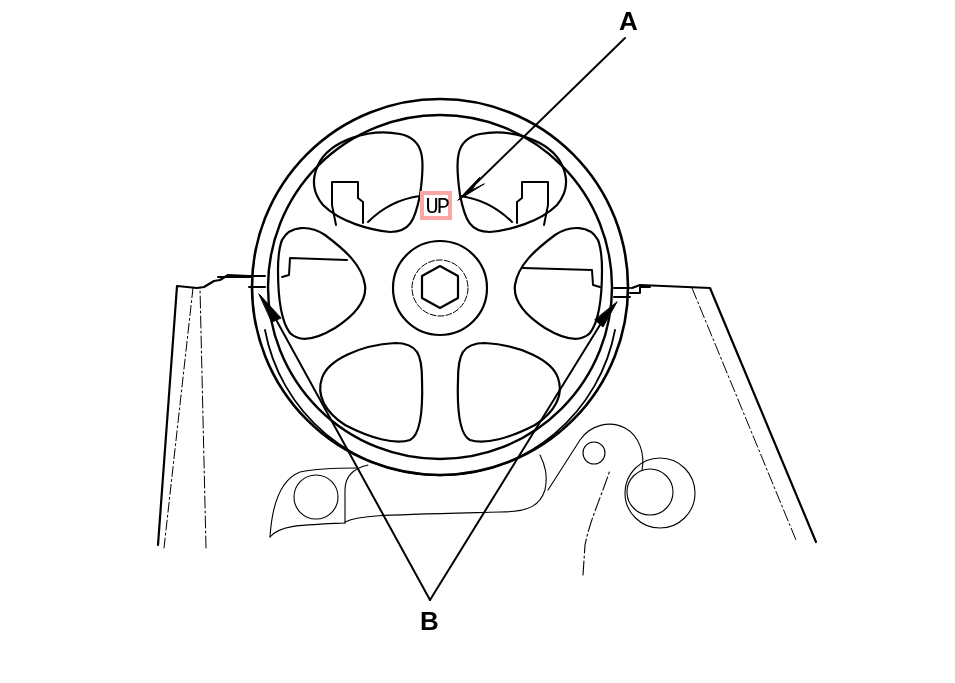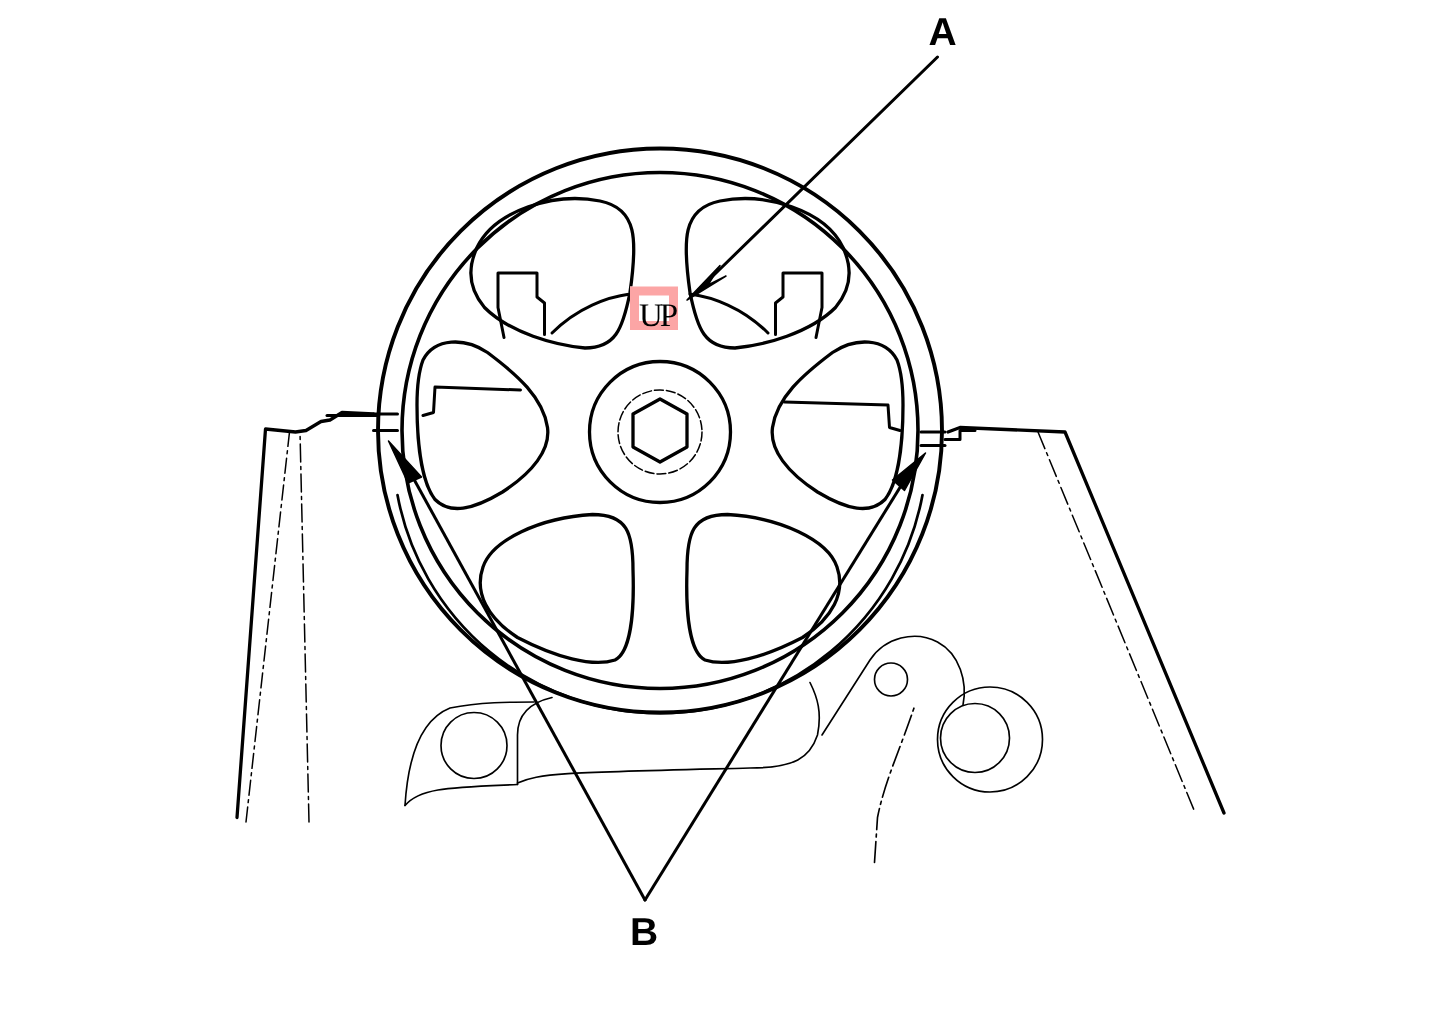--- a/index.html
+++ b/index.html
@@ -30,23 +30,23 @@
       line-height: 1;
     }
     .label-a { left: 619px; top: 8px; }
     .label-b { left: 420px; top: 608px; }
     .up-mark {
       position: absolute;
       left: 420px;
       top: 191px;
       width: 32px;
       height: 29px;
-      border: 6px solid #fca5a5;
+      border: 4px solid #fca5a5;
       box-sizing: border-box;
-      font-family: Liberation Serif, serif;
+      font-family: Liberation Mono, monospace;
       font-size: 22px;
       line-height: 25px;
       text-align: right;
       letter-spacing: -2px;
       background: #fff;
       color: #000;
     }
   </style>
 </head>
 <body>

